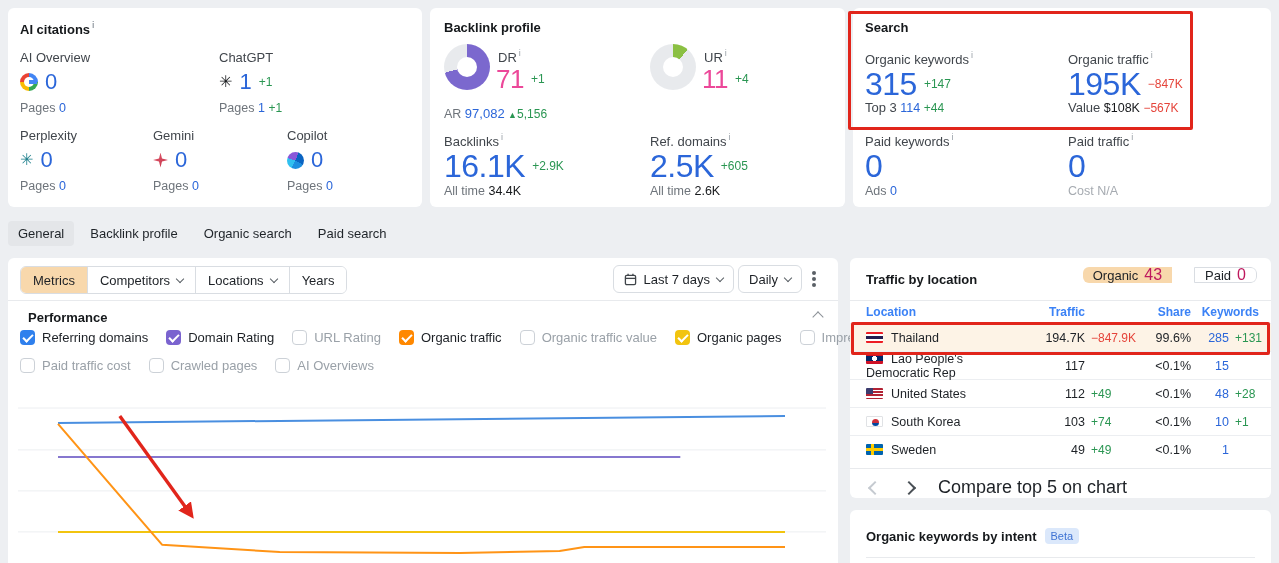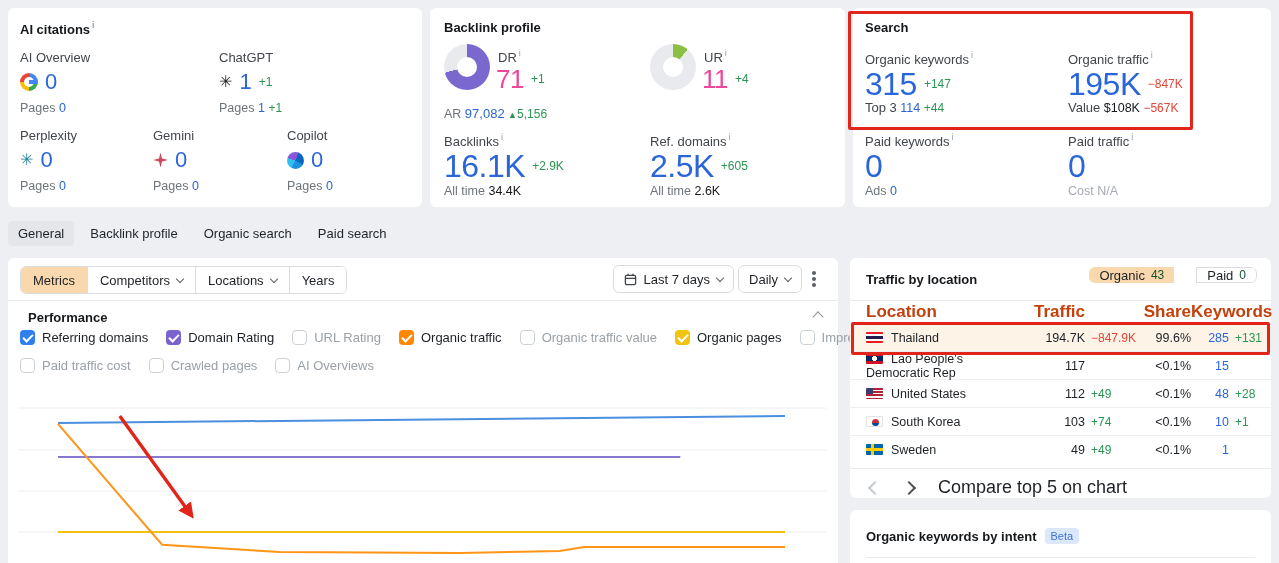--- a/index.html
+++ b/index.html
@@ -55,25 +55,25 @@
   
   .metric-row{position:absolute;display:flex;gap:18px;align-items:center;}
   .metric-item{display:flex;align-items:center;gap:7px;font-size:13px;color:#1d2126;cursor:pointer;white-space:nowrap;}
   .metric-item.off{color:#9aa1a8;}
   .cb{position:relative;width:15px;height:15px;border-radius:4px;border:1px solid #ccd1d7;background:#fff;box-sizing:border-box;}
   .cb.on{border:none;}
   .cb.on::after{content:"";position:absolute;left:5px;top:2px;width:4px;height:8px;border:solid #fff;border-width:0 2px 2px 0;transform:rotate(45deg);}
   
   .tl-toggle{position:absolute;right:14px;top:9px;display:flex;height:16px;border-radius:6px;overflow:hidden;font-size:13px;gap:22px;}
   .tl-seg{display:flex;align-items:center;gap:6px;padding:0 10px;cursor:pointer;color:#1d2126;}
-  .tl-seg .cnt{color:#14532d;font-size:12px;}
+  .tl-seg .cnt{color:#be185d;font-size:16px;}
   .tl-seg.on{background:#f8d8ac;}
   .tl-seg.offseg{background:#fff;border:1px solid #d9dde2;border-radius:0 6px 6px 0;}
   .tl-grid{display:grid;grid-template-columns:1fr 60px 48px 58px 38px 30px;align-items:center;padding:0 12px 0 16px;height:28px;box-sizing:border-box;font-size:12.5px;}
-  .tl-grid.hdr{height:22px;font-weight:bold;font-size:17px;color:#c2410c;}
+  .tl-grid.hdr{height:22px;font-weight:bold;font-size:12px;color:#3b82f6;}
   .r{text-align:right;}
   .l{text-align:left;padding-left:6px;}
   .trow{border-top:1px solid #eceef1;color:#1d2126;cursor:pointer;}
   .trow.hl{background:#fdf3e6;}
   .flag{width:17px;height:11px;display:inline-block;margin-right:8px;vertical-align:-1px;position:relative;border-radius:1px;overflow:hidden;}
   .flag-th{background:linear-gradient(180deg,#ed1c24 0 17%,#fff 17% 34%,#241d4f 34% 67%,#fff 67% 84%,#ed1c24 84%);}
   .flag-la{background:radial-gradient(circle at 50% 50%,#fff 0 2.5px,transparent 2.6px),linear-gradient(180deg,#ce1126 0 25%,#002868 25% 75%,#ce1126 75%);}
   .flag-us{background:linear-gradient(90deg,#3c3b6e 0 40%,transparent 40%) 0 0/100% 55% no-repeat,repeating-linear-gradient(180deg,#b22234 0 1.6px,#fff 1.6px 3.2px);}
   .flag-kr{background:#fff;border:1px solid #e0e2e5;box-sizing:border-box;}
   .flag-kr::after{content:"";position:absolute;left:5px;top:2px;width:7px;height:7px;border-radius:50%;background:linear-gradient(180deg,#cd2e3a 50%,#0047a0 50%);}

